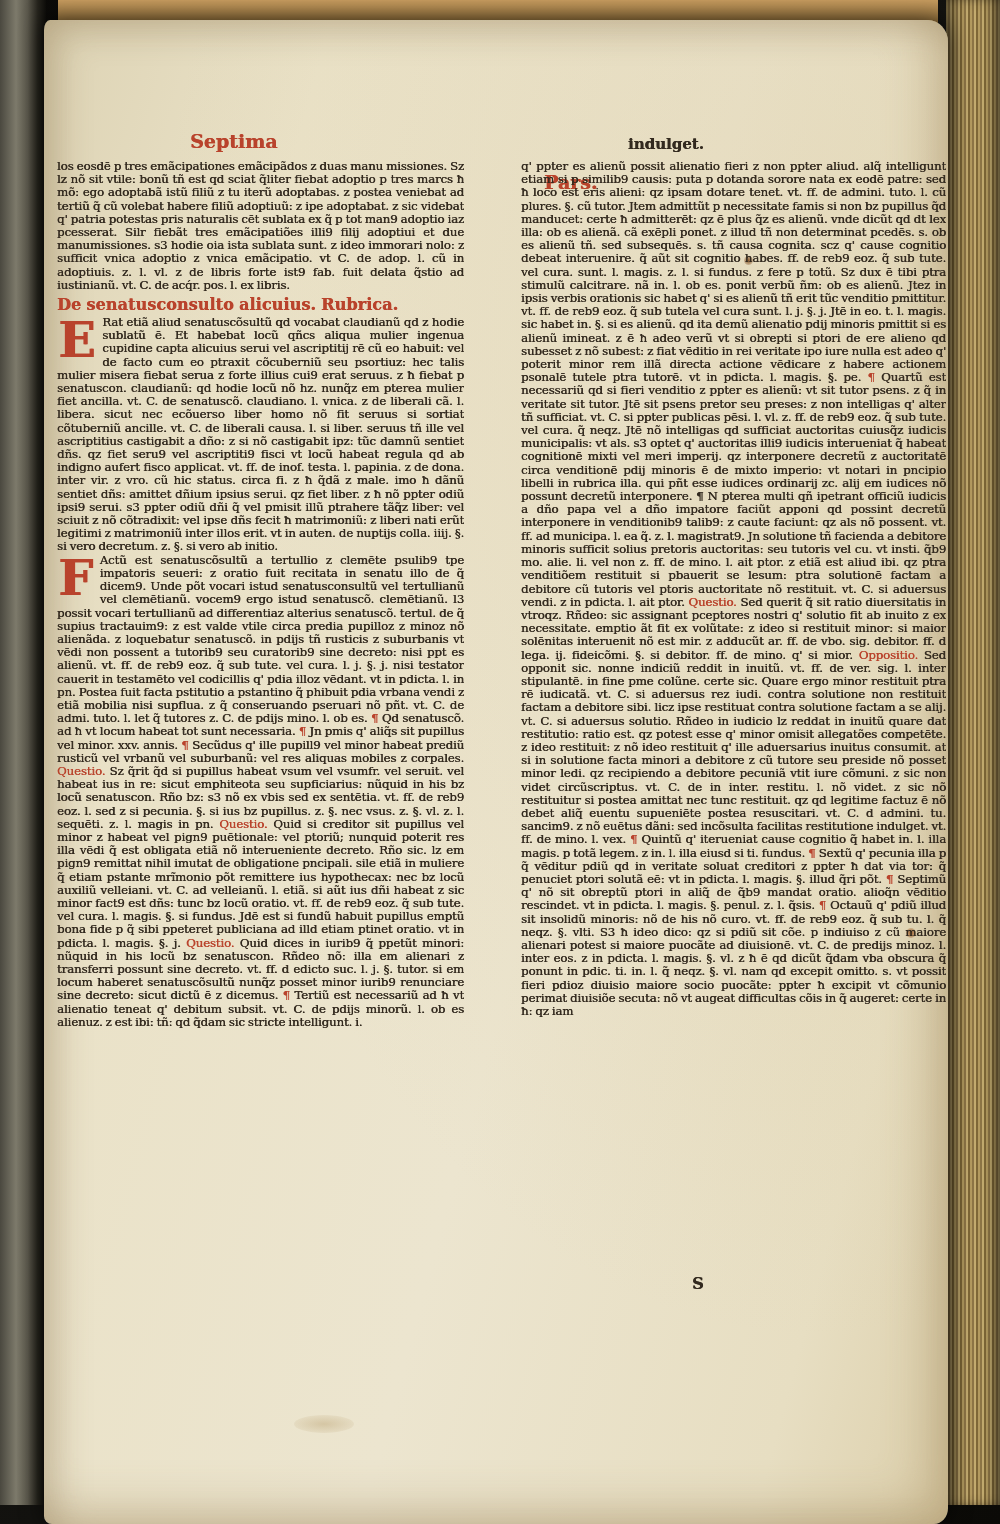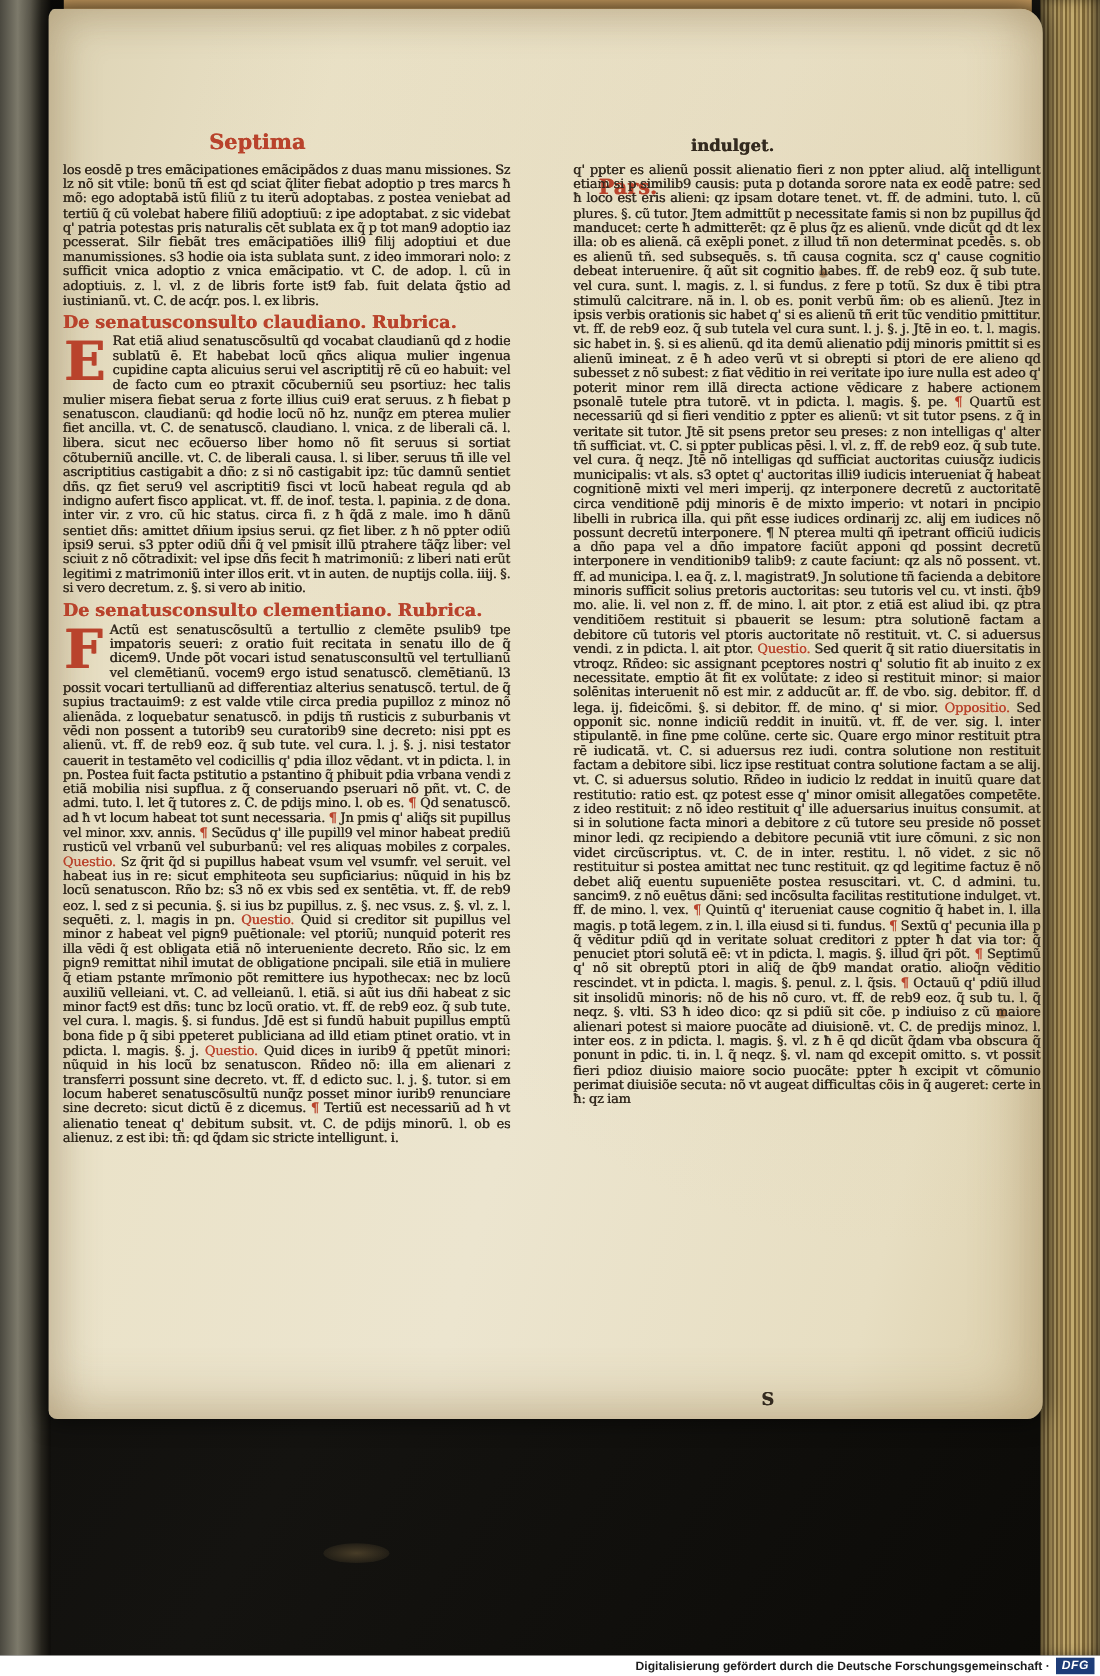--- a/index.html
+++ b/index.html
@@ -10,21 +10,21 @@
   .spine{position:absolute;left:0;top:0;width:46px;height:1505px;
          background:linear-gradient(90deg,#4a483f 0%,#7d7a6b 35%,#5a574b 60%,#26241d 82%,#0e0d0a 100%);}
   
   .top-edge{position:absolute;left:58px;top:0;width:880px;height:34px;
             background:linear-gradient(#c59a5e,#8a6a37 70%,#5d4722);border-radius:0 0 10px 6px;}
   
   .stack{position:absolute;right:0;top:0;width:54px;height:1505px;
          background:repeating-linear-gradient(90deg,#b39a5f 0 2px,#8d7546 2px 4px,#c3ab6f 4px 6px,#7e6737 6px 8px);
          box-shadow:inset 14px 0 16px -8px rgba(0,0,0,.55), inset -10px 0 14px -6px rgba(0,0,0,.7);}
   
-  .page{position:absolute;left:44px;top:8px;width:904px;height:1282px;
+  .page{position:absolute;left:44px;top:20px;width:904px;height:1504px;
         background:
           radial-gradient(ellipse at 85% 20%, rgba(210,190,140,.25), transparent 60%),
           linear-gradient(105deg,#ddd3b4 0%, #eae2c8 22%, #ece5cf 55%, #e7dec2 85%, #dccfab 100%);
         border-radius:6px 20px 14px 8px / 10px 22px 16px 8px;
         box-shadow:inset 14px 10px 34px rgba(110,85,45,.25),
                    inset -20px -16px 46px rgba(140,110,60,.30),
                    0 0 22px rgba(0,0,0,.65);}
   .stain{position:absolute;border-radius:50%;pointer-events:none;}
   .stain.s1{left:700px;top:236px;width:9px;height:9px;background:radial-gradient(#8a5a2f,rgba(138,90,47,0));}
   .stain.s2{left:862px;top:908px;width:10px;height:10px;background:radial-gradient(#9c5f2c,rgba(156,95,44,0));}
@@ -67,29 +67,24 @@
     <div class="stain s1"></div>
     <div class="stain s2"></div>
     <div class="stain s3"></div>
 
     <span class="hdr red" style="left:146px;top:110px;">Septima</span>
     <span class="hdr red" style="left:500px;top:113px;margin-top:38px;">Pars.</span>
     <span class="hdr blk" style="left:584px;top:115px;">indulget.</span>
 
     <div class="col left">
         <div class="para"><span>los eosdē p tres emãcipationes emãcipãdos z duas manu missiones. Sz lz nõ sit vtile: bonũ tñ est qd sciat q̃liter fiebat adoptio p tres marcs ħ mõ: ego adoptabã istũ filiũ z tu iterũ adoptabas. z postea veniebat ad tertiũ q̃ cũ volebat habere filiũ adoptiuũ: z ipe adoptabat. z sic videbat q' patria potestas pris naturalis cēt sublata ex q̃ p tot man9 adoptio iaz pcesserat. Silr fiebãt tres emãcipatiões illi9 filij adoptiui et due manumissiones. s3 hodie oia ista sublata sunt. z ideo immorari nolo: z sufficit vnica adoptio z vnica emãcipatio. vt C. de adop. l. cũ in adoptiuis. z. l. vl. z de libris forte ist9 fab. fuit delata q̃stio ad iustinianũ. vt. C. de acq́r. pos. l. ex libris.</span></div>
-        <div class="rubric">De senatusconsulto claudiano. Rubrica.</div>
+        <div class="rubric">De senatusconsulto alicuius. Rubrica.</div>
         <div class="para"><span class="dropcap">E</span><span>Rat etiã aliud senatuscõsultũ qd vocabat claudianũ qd z hodie sublatũ ē. Et habebat locũ qñcs aliqua mulier ingenua cupidine capta alicuius serui vel ascriptitij rē cũ eo habuit: vel de facto cum eo ptraxit cõcuberniũ seu psortiuz: hec talis mulier misera fiebat serua z forte illius cui9 erat seruus. z ħ fiebat p senatuscon. claudianũ: qd hodie locũ nõ hz. nunq̃z em pterea mulier fiet ancilla. vt. C. de senatuscõ. claudiano. l. vnica. z de liberali cã. l. libera. sicut nec ecõuerso liber homo nõ fit seruus si sortiat cõtuberniũ ancille. vt. C. de liberali causa. l. si liber. seruus tñ ille vel ascriptitius castigabit a dño: z si nõ castigabit ipz: tũc damnũ sentiet dñs. qz fiet seru9 vel ascriptiti9 fisci vt locũ habeat regula qd ab indigno aufert fisco applicat. vt. ff. de inof. testa. l. papinia. z de dona. inter vir. z vro. cũ hic status. circa fi. z ħ q̃dã z male. imo ħ dãnũ sentiet dñs: amittet dñium ipsius serui. qz fiet liber. z ħ nõ ppter odiũ ipsi9 serui. s3 ppter odiũ dñi q̃ vel pmisit illũ ptrahere tãq̃z liber: vel sciuit z nõ cõtradixit: vel ipse dñs fecit ħ matrimoniũ: z liberi nati erũt legitimi z matrimoniũ inter illos erit. vt in auten. de nuptijs colla. iiij. §. si vero decretum. z. §. si vero ab initio.</span></div>
-        <div class="rubric">De senatusconsulto clementiano. Rubrica.</div>
         <div class="para"><span class="dropcap">F</span><span>Actũ est senatuscõsultũ a tertullio z clemēte psulib9 tpe impatoris seueri: z oratio fuit recitata in senatu illo de q̃ dicem9. Unde põt vocari istud senatusconsultũ vel tertullianũ vel clemētianũ. vocem9 ergo istud senatuscõ. clemētianũ. l3 possit vocari tertullianũ ad differentiaz alterius senatuscõ. tertul. de q̃ supius tractauim9: z est valde vtile circa predia pupilloz z minoz nõ alienãda. z loquebatur senatuscõ. in pdijs tñ rusticis z suburbanis vt vēdi non possent a tutorib9 seu curatorib9 sine decreto: nisi ppt es alienũ. vt. ff. de reb9 eoz. q̃ sub tute. vel cura. l. j. §. j. nisi testator cauerit in testamēto vel codicillis q' pdia illoz vēdant. vt in pdicta. l. in pn. Postea fuit facta pstitutio a pstantino q̃ phibuit pdia vrbana vendi z etiã mobilia nisi supflua. z q̃ conseruando pseruari nõ pñt. vt. C. de admi. tuto. l. let q̃ tutores z. C. de pdijs mino. l. ob es. </span><span class="red">¶ </span><span>Qd senatuscõ. ad ħ vt locum habeat tot sunt necessaria. </span><span class="red">¶ </span><span>Jn pmis q' aliq̃s sit pupillus vel minor. xxv. annis. </span><span class="red">¶ </span><span>Secũdus q' ille pupill9 vel minor habeat prediũ rusticũ vel vrbanũ vel suburbanũ: vel res aliquas mobiles z corpales. </span><span class="red">Questio. </span><span>Sz q̃rit q̃d si pupillus habeat vsum vel vsumfr. vel seruit. vel habeat ius in re: sicut emphiteota seu supficiarius: nũquid in his bz locũ senatuscon. Rño bz: s3 nõ ex vbis sed ex sentētia. vt. ff. de reb9 eoz. l. sed z si pecunia. §. si ius bz pupillus. z. §. nec vsus. z. §. vl. z. l. sequēti. z. l. magis in pn. </span><span class="red">Questio. </span><span>Quid si creditor sit pupillus vel minor z habeat vel pign9 puētionale: vel ptoriũ; nunquid poterit res illa vēdi q̃ est obligata etiã nõ interueniente decreto. Rño sic. lz em pign9 remittat nihil imutat de obligatione pncipali. sile etiã in muliere q̃ etiam pstante mrĩmonio põt remittere ius hypothecax: nec bz locũ auxiliũ velleiani. vt. C. ad velleianũ. l. etiã. si aũt ius dñi habeat z sic minor fact9 est dñs: tunc bz locũ oratio. vt. ff. de reb9 eoz. q̃ sub tute. vel cura. l. magis. §. si fundus. Jdē est si fundũ habuit pupillus emptũ bona fide p q̃ sibi ppeteret publiciana ad illd etiam ptinet oratio. vt in pdicta. l. magis. §. j. </span><span class="red">Questio. </span><span>Quid dices in iurib9 q̃ ppetũt minori: nũquid in his locũ bz senatuscon. Rñdeo nõ: illa em alienari z transferri possunt sine decreto. vt. ff. d edicto suc. l. j. §. tutor. si em locum haberet senatuscõsultũ nunq̃z posset minor iurib9 renunciare sine decreto: sicut dictũ ē z dicemus. </span><span class="red">¶ </span><span>Tertiũ est necessariũ ad ħ vt alienatio teneat q' debitum subsit. vt. C. de pdijs minorũ. l. ob es alienuz. z est ibi: tñ: qd q̃dam sic stricte intelligunt. i.</span></div>
       </div>
     <div class="col right">
         <div class="para"><span>q' ppter es alienũ possit alienatio fieri z non ppter aliud. alq̃ intelligunt etiam si p similib9 causis: puta p dotanda sorore nata ex eodē patre: sed ħ loco est eris alieni: qz ipsam dotare tenet. vt. ff. de admini. tuto. l. cũ plures. §. cũ tutor. Jtem admittũt p necessitate famis si non bz pupillus q̃d manducet: certe ħ admitterēt: qz ē plus q̃z es alienũ. vnde dicũt qd dt lex illa: ob es alienã. cã exēpli ponet. z illud tñ non determinat pcedēs. s. ob es alienũ tñ. sed subsequēs. s. tñ causa cognita. scz q' cause cognitio debeat interuenire. q̃ aũt sit cognitio habes. ff. de reb9 eoz. q̃ sub tute. vel cura. sunt. l. magis. z. l. si fundus. z fere p totũ. Sz dux ē tibi ptra stimulũ calcitrare. nã in. l. ob es. ponit verbũ ñm: ob es alienũ. Jtez in ipsis verbis orationis sic habet q' si es alienũ tñ erit tũc venditio pmittitur. vt. ff. de reb9 eoz. q̃ sub tutela vel cura sunt. l. j. §. j. Jtē in eo. t. l. magis. sic habet in. §. si es alienũ. qd ita demũ alienatio pdij minoris pmittit si es alienũ imineat. z ē ħ adeo verũ vt si obrepti si ptori de ere alieno qd subesset z nõ subest: z fiat vēditio in rei veritate ipo iure nulla est adeo q' poterit minor rem illã directa actione vēdicare z habere actionem psonalē tutele ptra tutorē. vt in pdicta. l. magis. §. pe. </span><span class="red">¶ </span><span>Quartũ est necessariũ qd si fieri venditio z ppter es alienũ: vt sit tutor psens. z q̃ in veritate sit tutor. Jtē sit psens pretor seu preses: z non intelligas q' alter tñ sufficiat. vt. C. si ppter publicas pēsi. l. vl. z. ff. de reb9 eoz. q̃ sub tute. vel cura. q̃ neqz. Jtē nõ intelligas qd sufficiat auctoritas cuiusq̃z iudicis municipalis: vt als. s3 optet q' auctoritas illi9 iudicis interueniat q̃ habeat cognitionē mixti vel meri imperij. qz interponere decretũ z auctoritatē circa venditionē pdij minoris ē de mixto imperio: vt notari in pncipio libelli in rubrica illa. qui pñt esse iudices ordinarij zc. alij em iudices nõ possunt decretũ interponere. ¶ N pterea multi qñ ipetrant officiũ iudicis a dño papa vel a dño impatore faciũt apponi qd possint decretũ interponere in venditionib9 talib9: z caute faciunt: qz als nõ possent. vt. ff. ad municipa. l. ea q̃. z. l. magistrat9. Jn solutione tñ facienda a debitore minoris sufficit solius pretoris auctoritas: seu tutoris vel cu. vt insti. q̃b9 mo. alie. li. vel non z. ff. de mino. l. ait ptor. z etiã est aliud ibi. qz ptra venditiõem restituit si pbauerit se lesum: ptra solutionē factam a debitore cũ tutoris vel ptoris auctoritate nõ restituit. vt. C. si aduersus vendi. z in pdicta. l. ait ptor. </span><span class="red">Questio. </span><span>Sed querit q̃ sit ratio diuersitatis in vtroqz. Rñdeo: sic assignant pceptores nostri q' solutio fit ab inuito z ex necessitate. emptio ãt fit ex volũtate: z ideo si restituit minor: si maior solēnitas interuenit nõ est mir. z adducũt ar. ff. de vbo. sig. debitor. ff. d lega. ij. fideicõmi. §. si debitor. ff. de mino. q' si mior. </span><span class="red">Oppositio. </span><span>Sed opponit sic. nonne indiciũ reddit in inuitũ. vt. ff. de ver. sig. l. inter stipulantē. in fine pme colũne. certe sic. Quare ergo minor restituit ptra rē iudicatã. vt. C. si aduersus rez iudi. contra solutione non restituit factam a debitore sibi. licz ipse restituat contra solutione factam a se alij. vt. C. si aduersus solutio. Rñdeo in iudicio lz reddat in inuitũ quare dat restitutio: ratio est. qz potest esse q' minor omisit allegatões competēte. z ideo restituit: z nõ ideo restituit q' ille aduersarius inuitus consumit. at si in solutione facta minori a debitore z cũ tutore seu preside nõ posset minor ledi. qz recipiendo a debitore pecuniã vtit iure cõmuni. z sic non videt circũscriptus. vt. C. de in inter. restitu. l. nõ videt. z sic nõ restituitur si postea amittat nec tunc restituit. qz qd legitime factuz ē nõ debet aliq̃ euentu supueniēte postea resuscitari. vt. C. d admini. tu. sancim9. z nõ euētus dãni: sed incõsulta facilitas restitutione indulget. vt. ff. de mino. l. vex. </span><span class="red">¶ </span><span>Quintũ q' iterueniat cause cognitio q̃ habet in. l. illa magis. p totã legem. z in. l. illa eiusd si ti. fundus. </span><span class="red">¶ </span><span>Sextũ q' pecunia illa p q̃ vēditur pdiũ qd in veritate soluat creditori z ppter ħ dat via tor: q̃ penuciet ptori solutã eē: vt in pdicta. l. magis. §. illud q̃ri põt. </span><span class="red">¶ </span><span>Septimũ q' nõ sit obreptũ ptori in aliq̃ de q̃b9 mandat oratio. alioq̃n vēditio rescindet. vt in pdicta. l. magis. §. penul. z. l. q̃sis. </span><span class="red">¶ </span><span>Octauũ q' pdiũ illud sit insolidũ minoris: nõ de his nõ curo. vt. ff. de reb9 eoz. q̃ sub tu. l. q̃ neqz. §. vlti. S3 ħ ideo dico: qz si pdiũ sit cõe. p indiuiso z cũ maiore alienari potest si maiore puocãte ad diuisionē. vt. C. de predijs minoz. l. inter eos. z in pdicta. l. magis. §. vl. z ħ ē qd dicũt q̃dam vba obscura q̃ ponunt in pdic. ti. in. l. q̃ neqz. §. vl. nam qd excepit omitto. s. vt possit fieri pdioz diuisio maiore socio puocãte: ppter ħ excipit vt cõmunio perimat diuisiõe secuta: nõ vt augeat difficultas cõis in q̃ augeret: certe in ħ: qz iam</span></div>
       </div>
 
     <span class="sig">S</span>
   </div>
 
-  <div class="dfg-bar">
-    <span>Digitalisierung gefördert durch die Deutsche Forschungsgemeinschaft ·</span>
-    <span class="dfg-logo">DFG</span>
-  </div>
 </div>
 
 </body></html>

